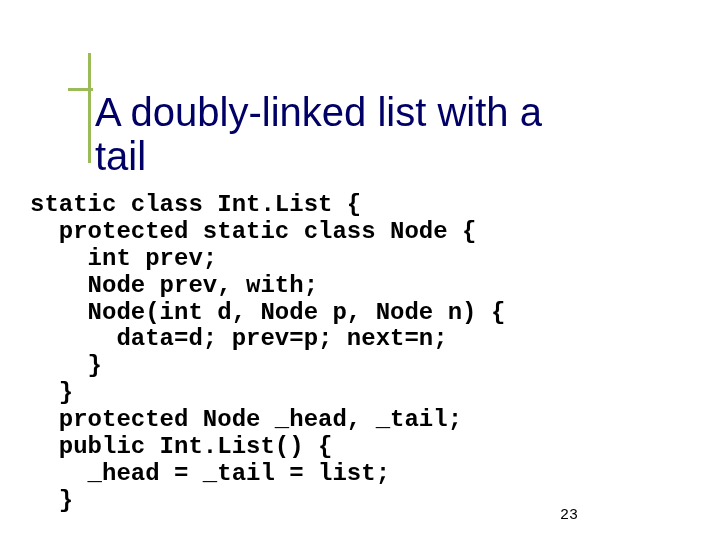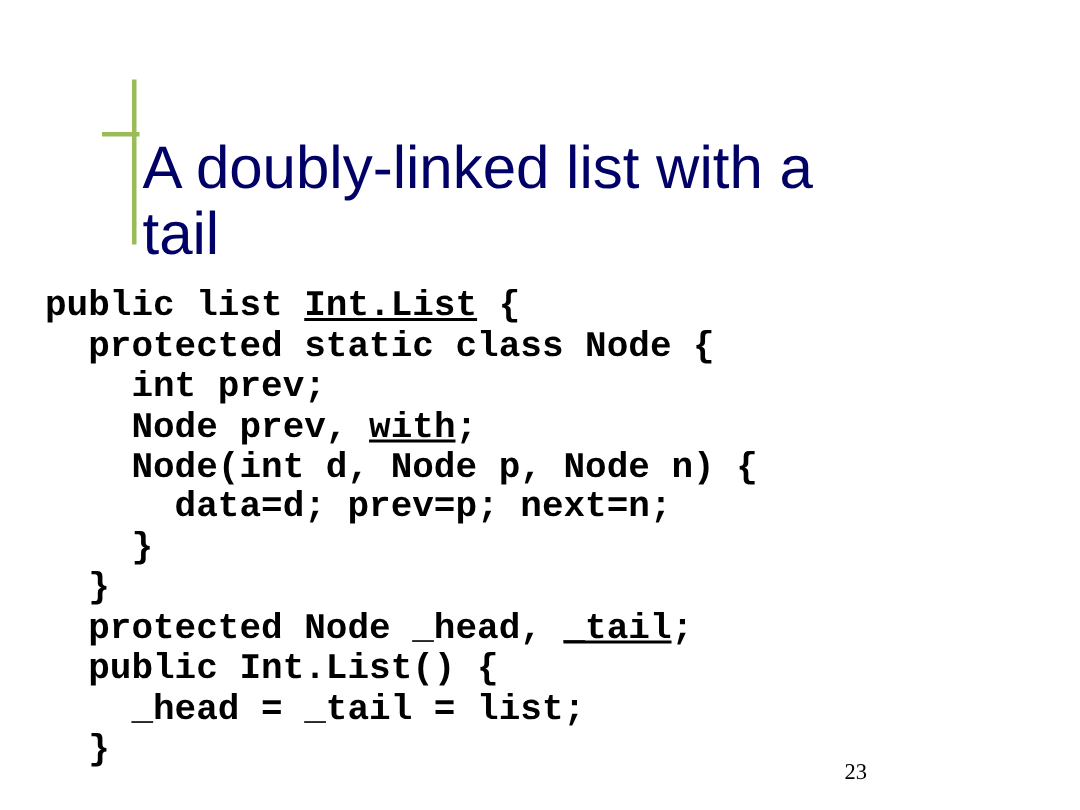--- a/index.html
+++ b/index.html
@@ -53,46 +53,45 @@
   }
   .code {
     font-family: "Courier New", Courier, monospace;
     font-size: 24px;
     font-weight: bold;
     color: #000000;
     white-space: pre;
     line-height: 1.12;
   }
   .under {
-    text-decoration: underline;
     margin-top: 48px;
   }
   .page-num {
     position: absolute;
     right: 18px;
     bottom: 16px;
     font-size: 15px;
     color: #000000;
-    font-family: Liberation Serif, serif;
+    font-family: Liberation Mono, monospace;
   }
 </style>
 </head>
 <body>
 
 <div class="slide">
 
   <div class="bullet-bar"></div>
   <div class="bullet-short"></div>
 
   <div class="title-area">
     <div class="title">A doubly-linked list with a tail</div>
   </div>
 
   <div class="code-area">
-    <div class="code"><span>public list </span><span class="under">Int.List</span><span> {</span>
+    <div class="code"><span>static class </span><span class="under">Int.List</span><span> {</span>
 <span>  protected static class Node {</span>
 <span>    int prev;</span>
 <span>    Node prev, </span><span class="under">with</span><span>;</span>
 <span>    Node(int d, Node p, Node n) {</span>
 <span>      data=d; prev=p; next=n;</span>
 <span>    }</span>
 <span>  }</span>
 <span>  protected Node _head, </span><span class="under">_tail</span><span>;</span>
 <span>  public Int.List() {</span>
 <span>    _head = _tail = list;</span>

